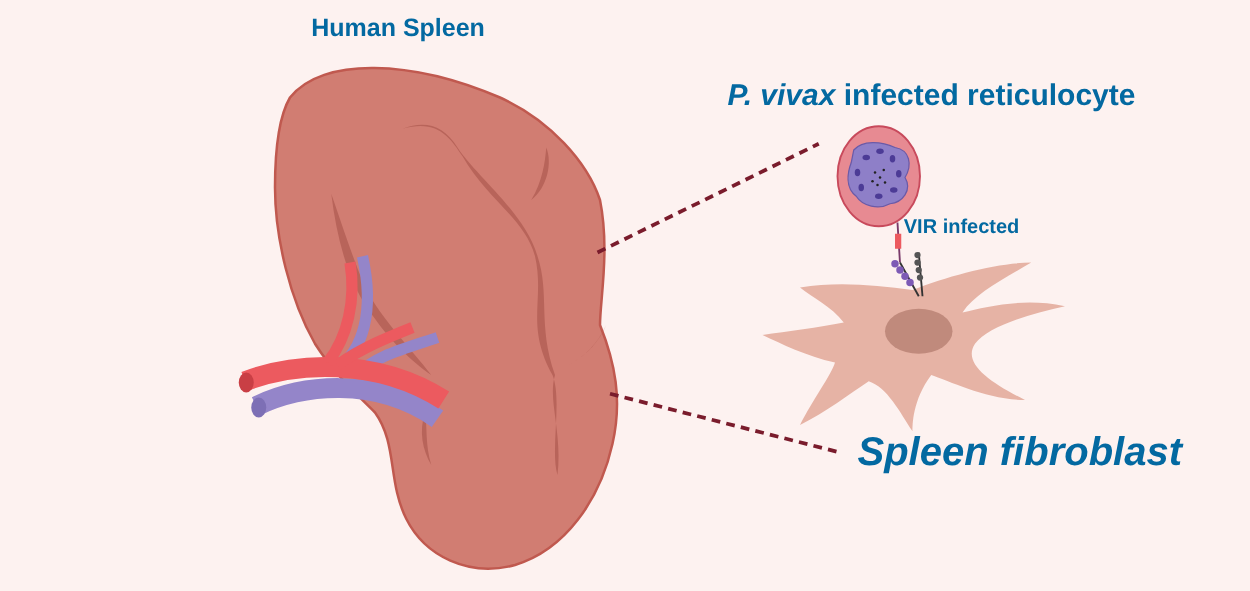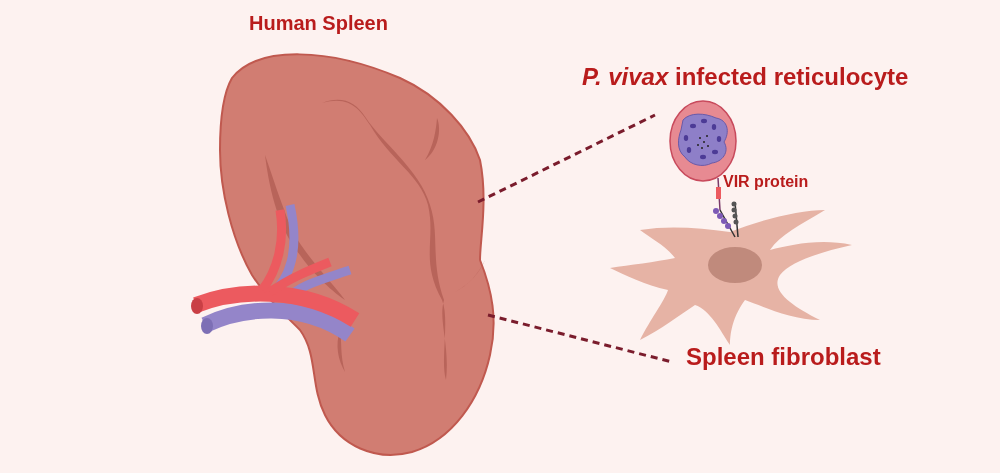--- a/index.html
+++ b/index.html
@@ -1,22 +1,22 @@
 <!DOCTYPE html>
 <html><head>
 <meta charset="utf-8">
 <style>
   html, body { margin:0; padding:0; }
   body { width:1000px; height:473px; background:#fdf2f0; position:relative; overflow:hidden; font-family:"Liberation Sans", sans-serif; }
-  .label { position:absolute; font-weight:bold; color:#b91c1c; white-space:nowrap; }
+  .label { position:absolute; font-weight:bold; color:#0369a1; white-space:nowrap; }
   #title-spleen { left:249px; top:12px; font-size:20px; }
   #title-retic { left:535px; top:63px; font-size:24px; }
   #title-retic i { font-style:italic;margin-left:47px; }
   #title-vir { left:723px; top:173px; font-size:16px; }
-  #title-fib { left:686px; top:343px; font-size:24px; }
+  #title-fib { left:686px; top:343px; font-size:32px;font-style:italic; }
   svg { position:absolute; left:0; top:0; }
 </style>
 </head>
 <body>
 
 <svg width="1000" height="473" viewBox="0 0 1000 473">
 
   <g>
     <path d="M232,78 C258,45 330,48 400,78 C440,96 470,130 480,160 C488,200 480,240 480,260 C492,290 498,320 490,355 C480,400 452,440 412,452 C375,462 340,445 325,415 C310,385 318,355 300,330 C285,315 268,300 252,275 C232,240 220,190 220,150 C220,110 225,90 232,78 Z" fill="#d17d72" stroke="#c0594f" stroke-width="2"></path>
 
@@ -84,14 +84,14 @@
       <circle cx="698" cy="145" r="1"></circle>
         <circle cx="707" cy="136" r="1"></circle>
       <circle cx="702" cy="148" r="1"></circle>
         <circle cx="708" cy="146" r="1"></circle>
     </g>
   </g>
 </svg>
 
 <div class="label" id="title-spleen">Human Spleen</div>
 <div class="label" id="title-retic"><i>P. vivax</i><span> infected reticulocyte</span></div>
-<div class="label" id="title-vir">VIR protein</div>
+<div class="label" id="title-vir">VIR infected</div>
 <div class="label" id="title-fib">Spleen fibroblast</div>
 
 </body></html>

